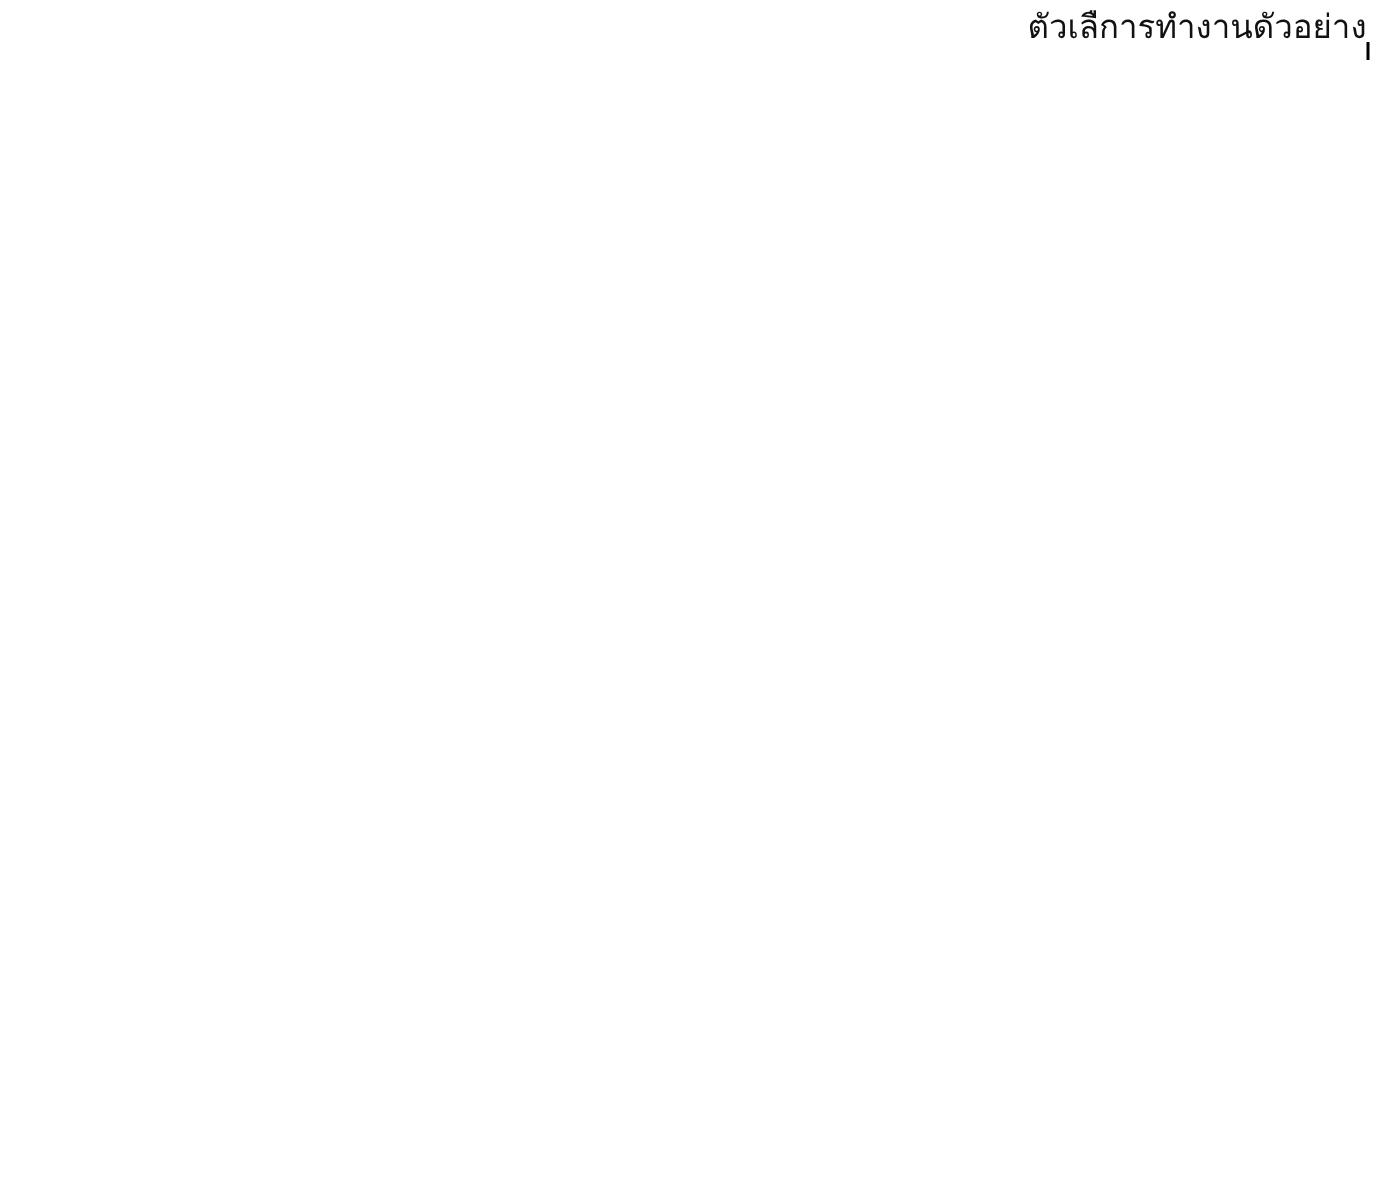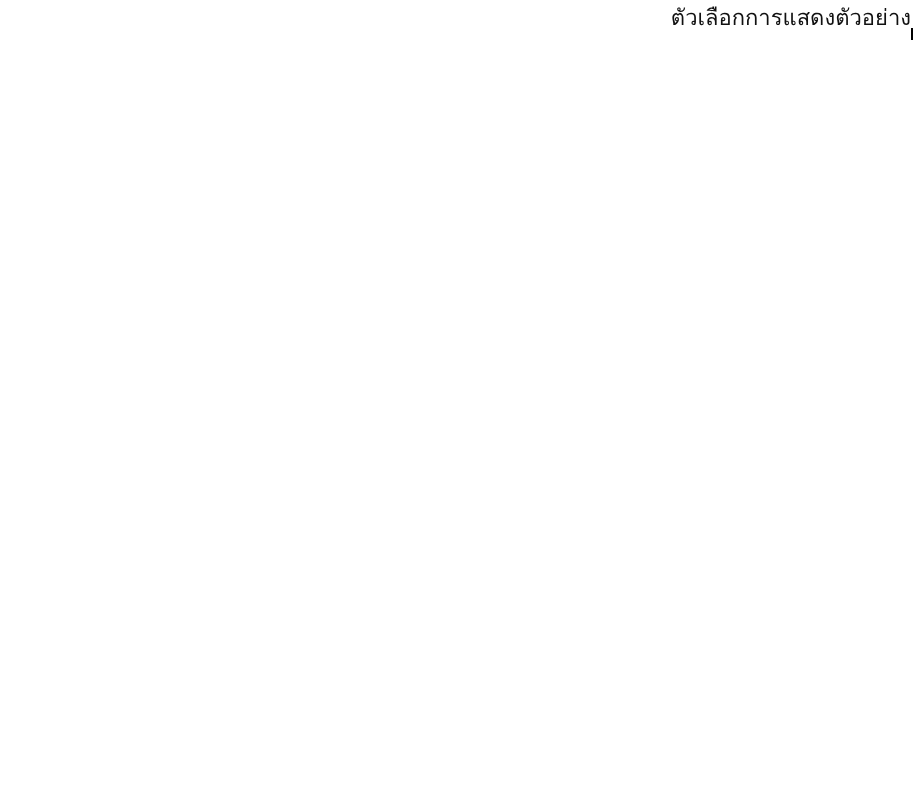--- a/index.html
+++ b/index.html
@@ -43,21 +43,21 @@
 .pv-row .k { color:#888; }
 .pv-row .v { color:#222; font-weight:500; }
 .pv-actions { display:flex; justify-content:center; gap:50px; margin-top:14px; }
 .pv-act { display:flex; flex-direction:column; align-items:center; gap:4px; font-size:11px; color:#666; }
 .pv-act .ico { width:20px; height:20px; display:flex; align-items:center; justify-content:center; color:#555; }
 .brace { position:absolute; border:1.5px solid #000; border-top:none; height:14px; }
 </style>
 </head>
 <body>
 
-<div class="callout" style="right:12px;top:0;">ตัวเลือกการแสดงตัวอย่าง</div>
+<div class="callout" style="right:12px;top:0;">ตัวเลืการทำงานดัวอย่าง</div>
 <div class="callout-line" style="left:911px;top:28px;width:1.5px;height:612px;"></div>
 
 <div class="callout" style="left:310px;top:56px;">การแสดงตัวอย่างของภาพ</div>
 <div class="callout-line" style="left:657px;top:86px;width:1.5px;height:178px;"></div>
 
 <div class="callout" style="left:562px;top:760px;">การทำงานด่วน</div>
 <div class="brace" style="left:570px;top:726px;width:220px;"></div>
 <div class="callout-line" style="left:680px;top:740px;width:1.5px;height:18px;"></div>
 
 <div class="window">

